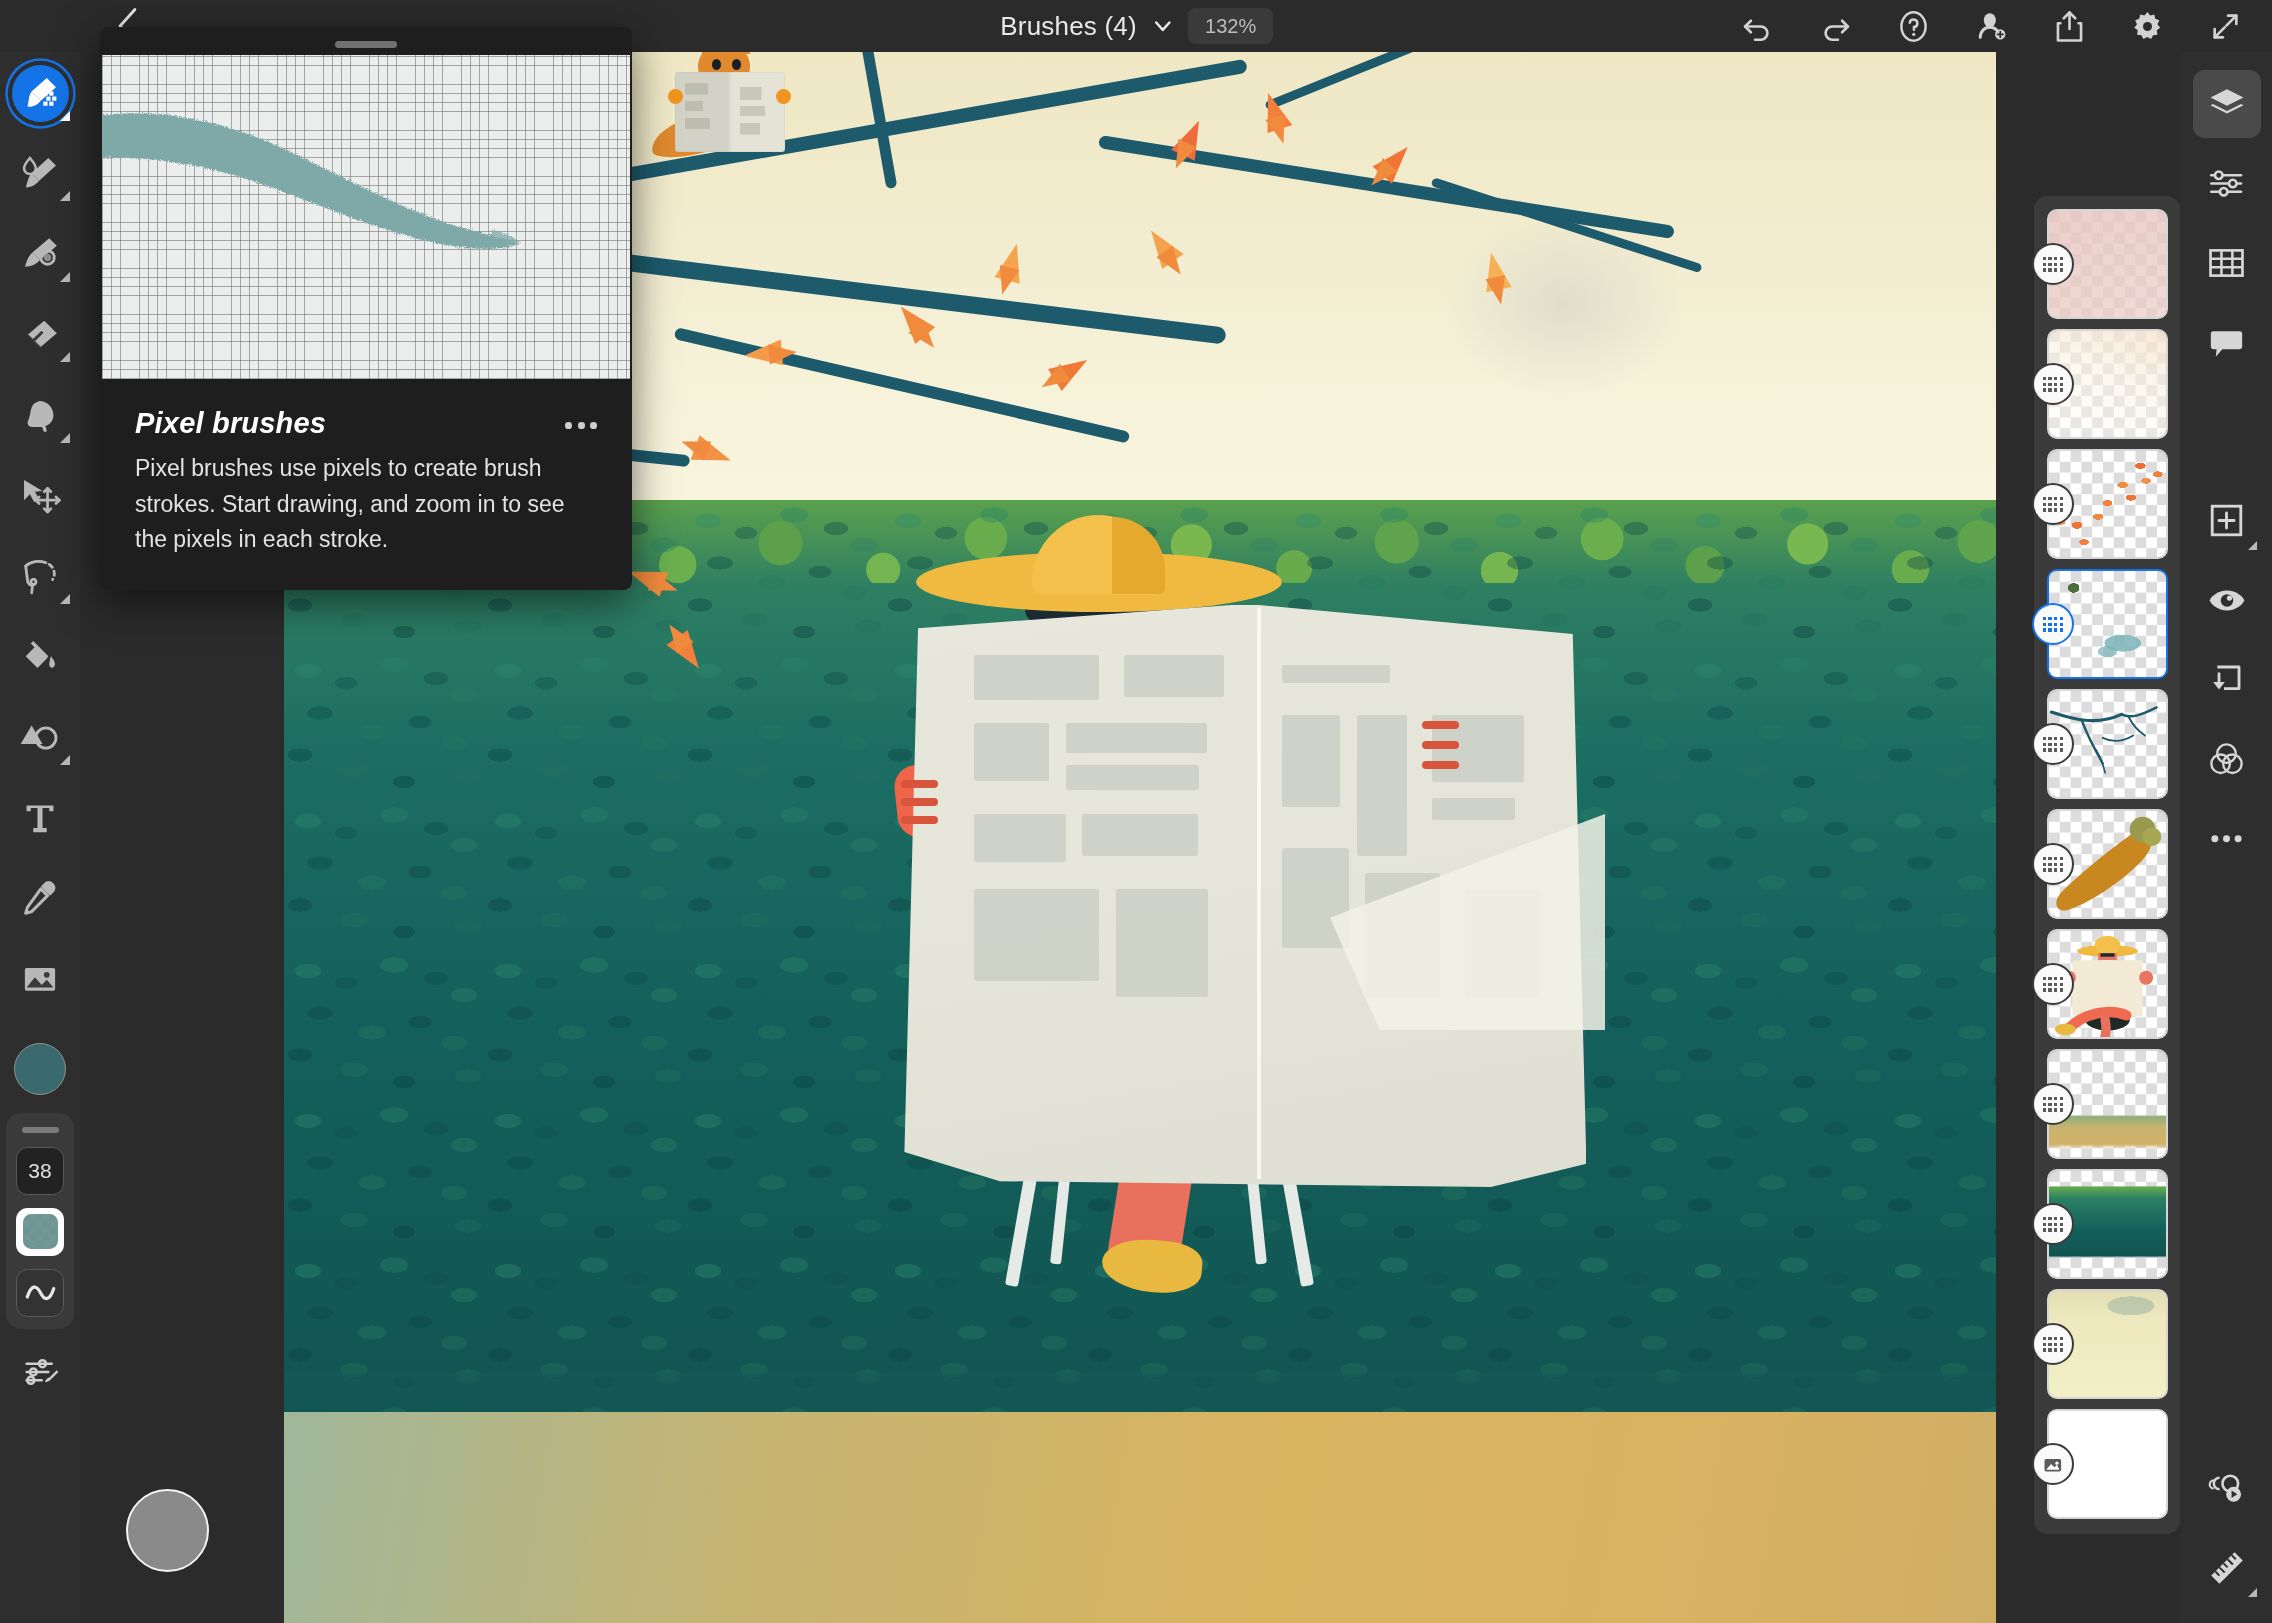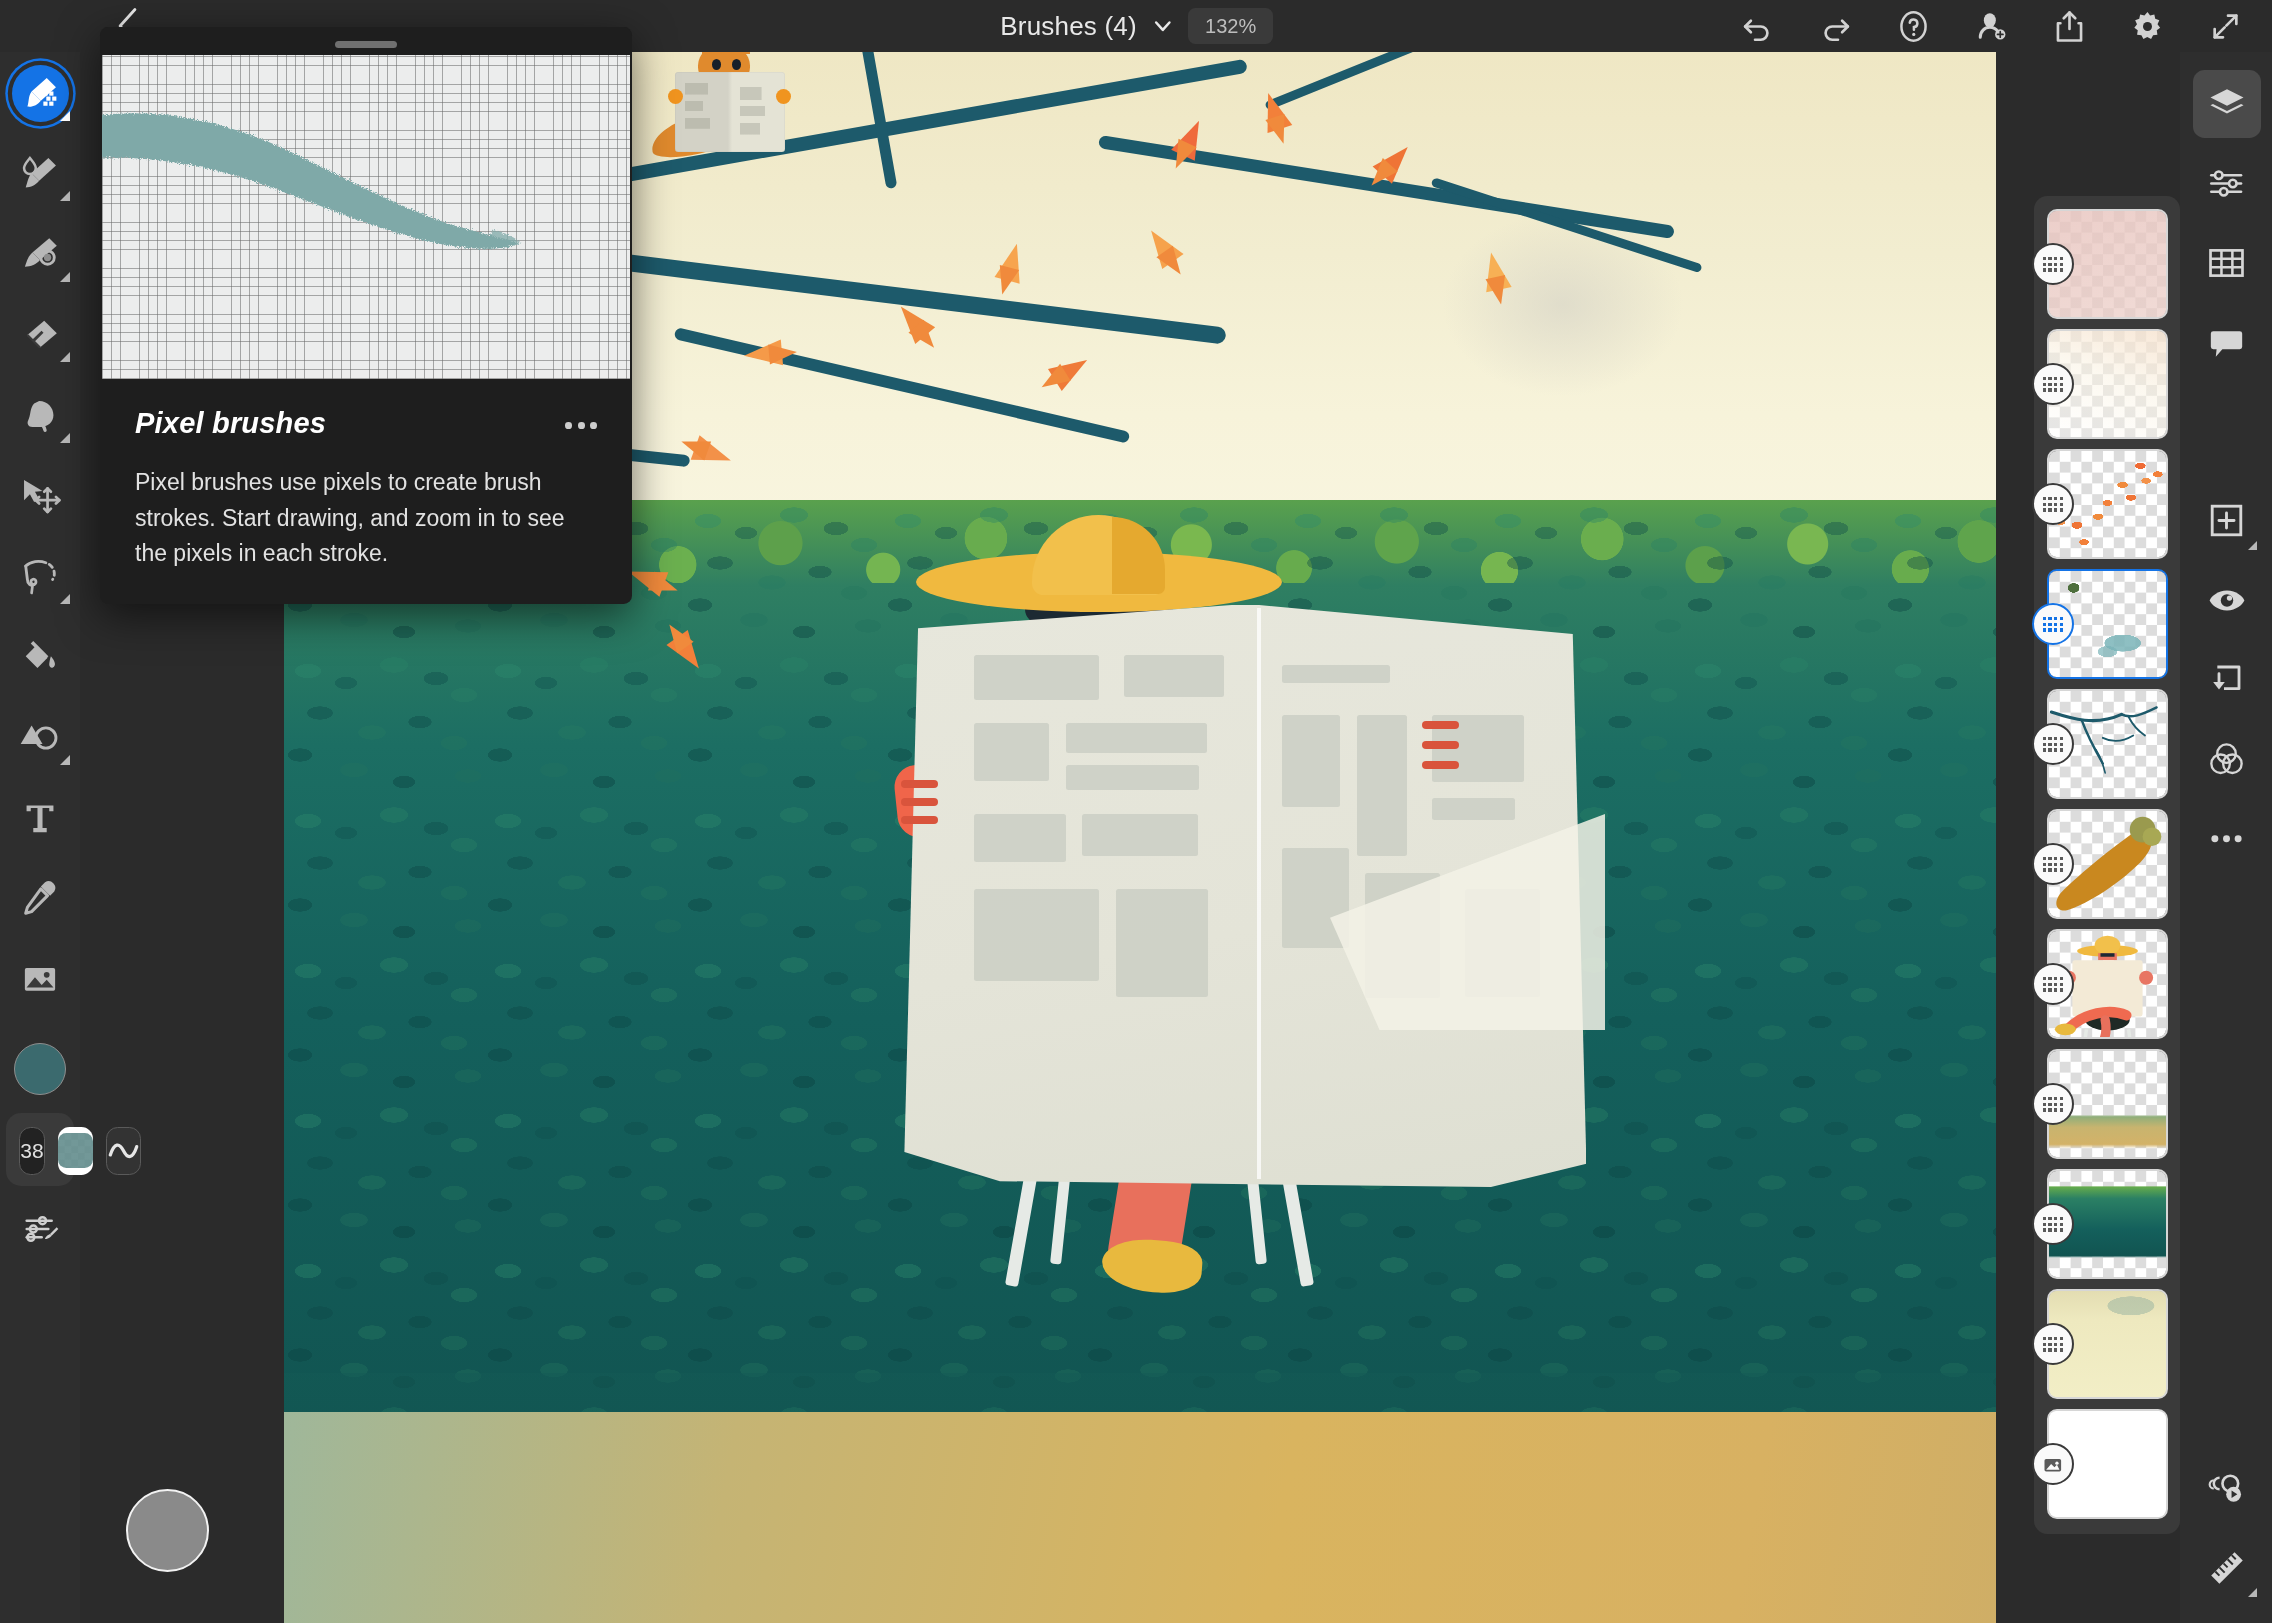--- a/index.html
+++ b/index.html
@@ -61,21 +61,21 @@
   }
   .tool.active .corner-tri { border-bottom-color: #ffffff; }
 
   .color-swatch {
     width: 52px; height: 52px; border-radius: 50%;
     background: #3b6a6e; border: 1.7px solid #8e8e8e;
     margin-top: 15px; margin-bottom: 18.3px; cursor: pointer;
   }
   .brush-stack {
     width: 68px; background: #3a3a3a; border-radius: 15px;
-    padding: 13.3px 0 11.6px 0; display: flex; flex-direction: row;
+    padding: 13.3px 0 11.6px 0; display: flex; flex-direction: column;
     align-items: center; gap: 13.3px;
   }
   .stack-grip { width: 37px; height: 6.7px; border-radius: 3.3px; background: #7a7a7a; }
   .size-box {
     width: 48px; height: 48px; border-radius: 11.6px; background: #222222;
     border: 0.8px solid #5a5a5a; color: #e0e0e0; font-size: 21px;
     display: flex; align-items: center; justify-content: center; cursor: pointer;
   }
   .brush-thumb {
     width: 48px; height: 48px; border-radius: 11.6px; background: #ffffff;
@@ -317,21 +317,21 @@
       repeating-linear-gradient(90deg, rgba(105,105,105,.55) 0 0.8px, transparent 0.8px 9.2px),
       #eceded;
     margin: 0 1.7px;
   }
   .stroke-svg { position:absolute; inset:0; }
   .coach-body { padding: 28px 35px 32px 35px; }
   .coach-head { display:flex; align-items:flex-start; justify-content:space-between; }
   .coach-title { color:#ffffff; font-size: 29px; font-weight: bold; letter-spacing:0.2px;font-style:italic; }
   .coach-dots { display:flex; gap:5.8px; padding-top: 15px; cursor:pointer; }
   .coach-dots i { width:6.7px; height:6.7px; border-radius:50%; background:#cdcdcd; display:block; }
-  .coach-text { color:#e2e2e2; font-size: 23px; line-height: 1.55; margin-top: 25px; }
+  .coach-text { color:#e2e2e2; font-size: 23px; line-height: 1.55; margin-top: 11px; }
   .coach-foot { display:flex; align-items:center; margin-top: 48px; }
   .coach-count { color:#9b9b9b; font-size: 22.5px; }
   .coach-back { color:#ececec; font-size: 23px; margin-left: 133px; cursor:pointer; }
   .coach-next {
     margin-left: 67px; color:#ffffff; font-size: 23px;
     border: 1.7px solid #c9c9c9; border-radius: 33px; padding: 11.6px 40px; cursor:pointer;
   }
 
   .ico { display:block; }
 </style>

